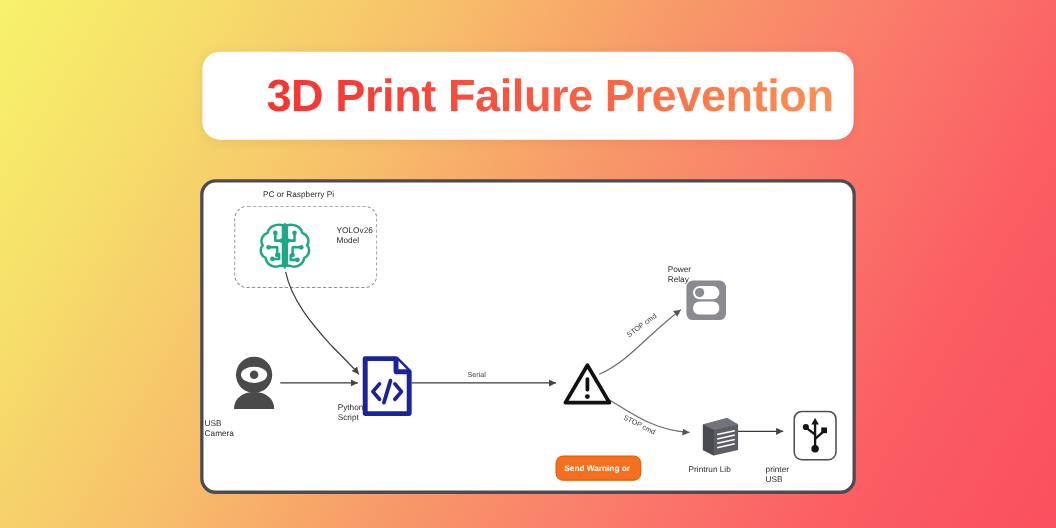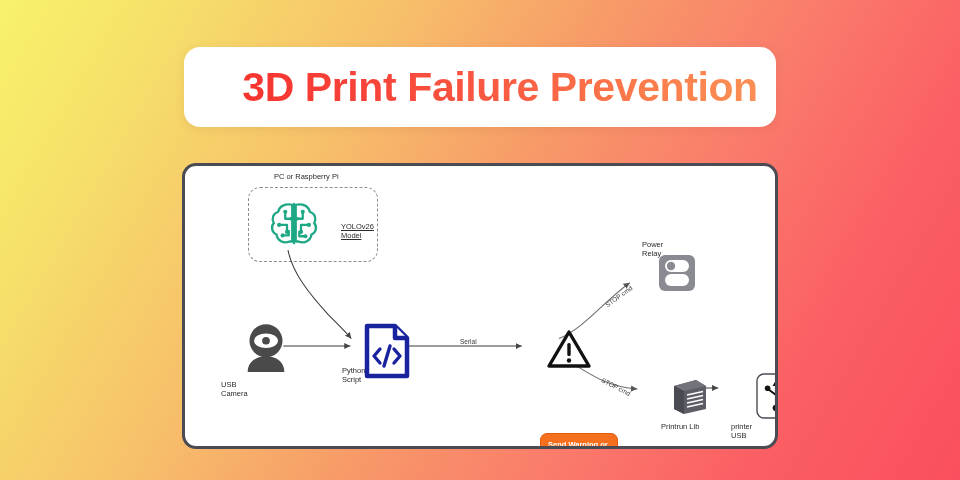--- a/index.html
+++ b/index.html
@@ -49,21 +49,21 @@
   
   #diagram-panel {
     position: absolute;
     left: 182px; top: 163px;
     width: 596px; height: 286px;
     background: #ffffff;
     border: 3px solid #4b4b53;
     border-radius: 14px;
     overflow: hidden;
   }
-  #diagram-inner { position: absolute; inset: 0; margin-left: 35px; }
+  #diagram-inner { position: absolute; inset: 0; }
   svg.layer { position: absolute; left: 0; top: 0; width: 100%; height: 100%; }
 
   .node { position: absolute; }
   .node-label {
     position: absolute;
     text-align: left;
     font-size: 7.5px;
     color: #2a2a2a;
     line-height: 1.25;
     white-space: pre-line;
@@ -102,21 +102,21 @@
     white-space: pre-line;
   }
   #callout-detects {
     left: 136px; top: 254px;
     width: 74px;
     background: #d5e8a0;
     border: 1.2px solid #a9c46a;
     color: #222;
   }
   #callout-warning {
-    left: 320px; top: 267px;
+    left: 320px; top: 248px;
     width: 78px;
     background: #f4701f;
     border: 1.2px solid #e05d10;
     color: #ffffff;
     font-weight: bold;
     text-align: left;
   }
 </style>
 </head>
 <body>
@@ -180,21 +180,21 @@
             <circle cx="24" cy="41" r="2.4"></circle>
             <circle cx="19" cy="45" r="2.4"></circle>
             <circle cx="42" cy="18" r="2.4"></circle>
             <circle cx="35" cy="26" r="2.4"></circle>
             <circle cx="49" cy="33" r="2.4"></circle>
             <circle cx="40" cy="41" r="2.4"></circle>
             <circle cx="45" cy="46" r="2.4"></circle>
           </g>
         </svg>
       </div>
-      <div class="node-label" style="left:121px; top:56px; width:54px; transform:none; text-align:left;text-decoration:underline;">YOLOv26
+      <div class="node-label" style="left:121px; top:39px; width:54px; transform:none; text-align:left;">YOLOv26
 Model</div>
 
       <div class="node" style="left:24px; top:156px; width:44px; height:54px;">
         <svg width="44" height="54" viewBox="0 0 48 58">
           <circle cx="24" cy="20" r="18" fill="#4a4a4a"></circle>
           <ellipse cx="24" cy="20" rx="13" ry="8" fill="#ffffff"></ellipse>
           <circle cx="24" cy="20" r="4.2" fill="#4a4a4a"></circle>
           <path d="M4,54 C4,43 13,37 24,37 C35,37 44,43 44,54 Z" fill="#4a4a4a"></path>
         </svg>
       </div>

